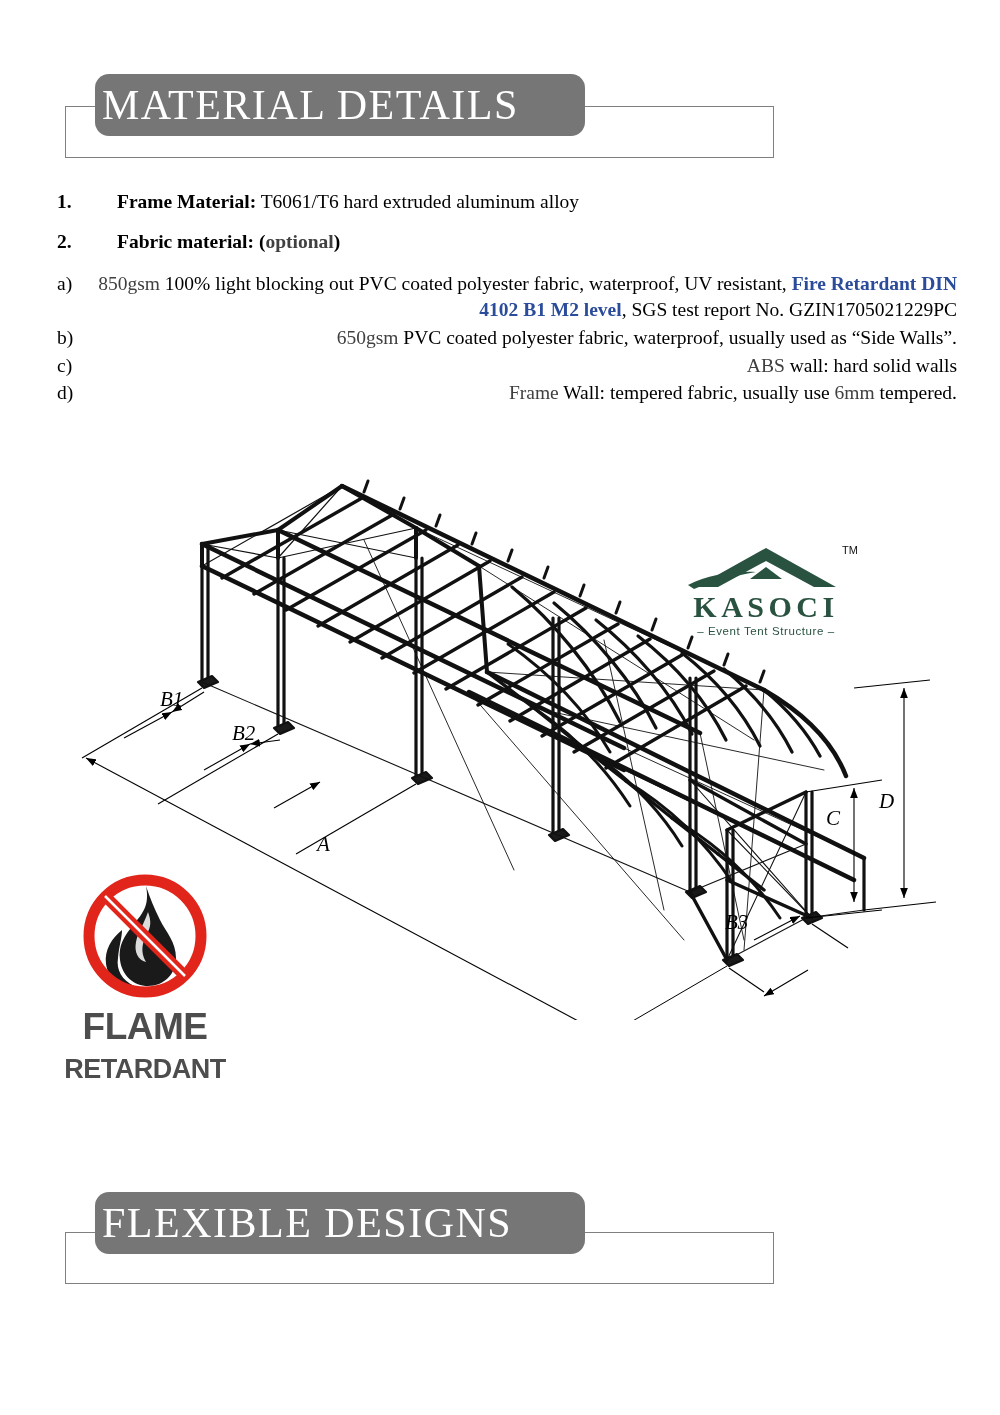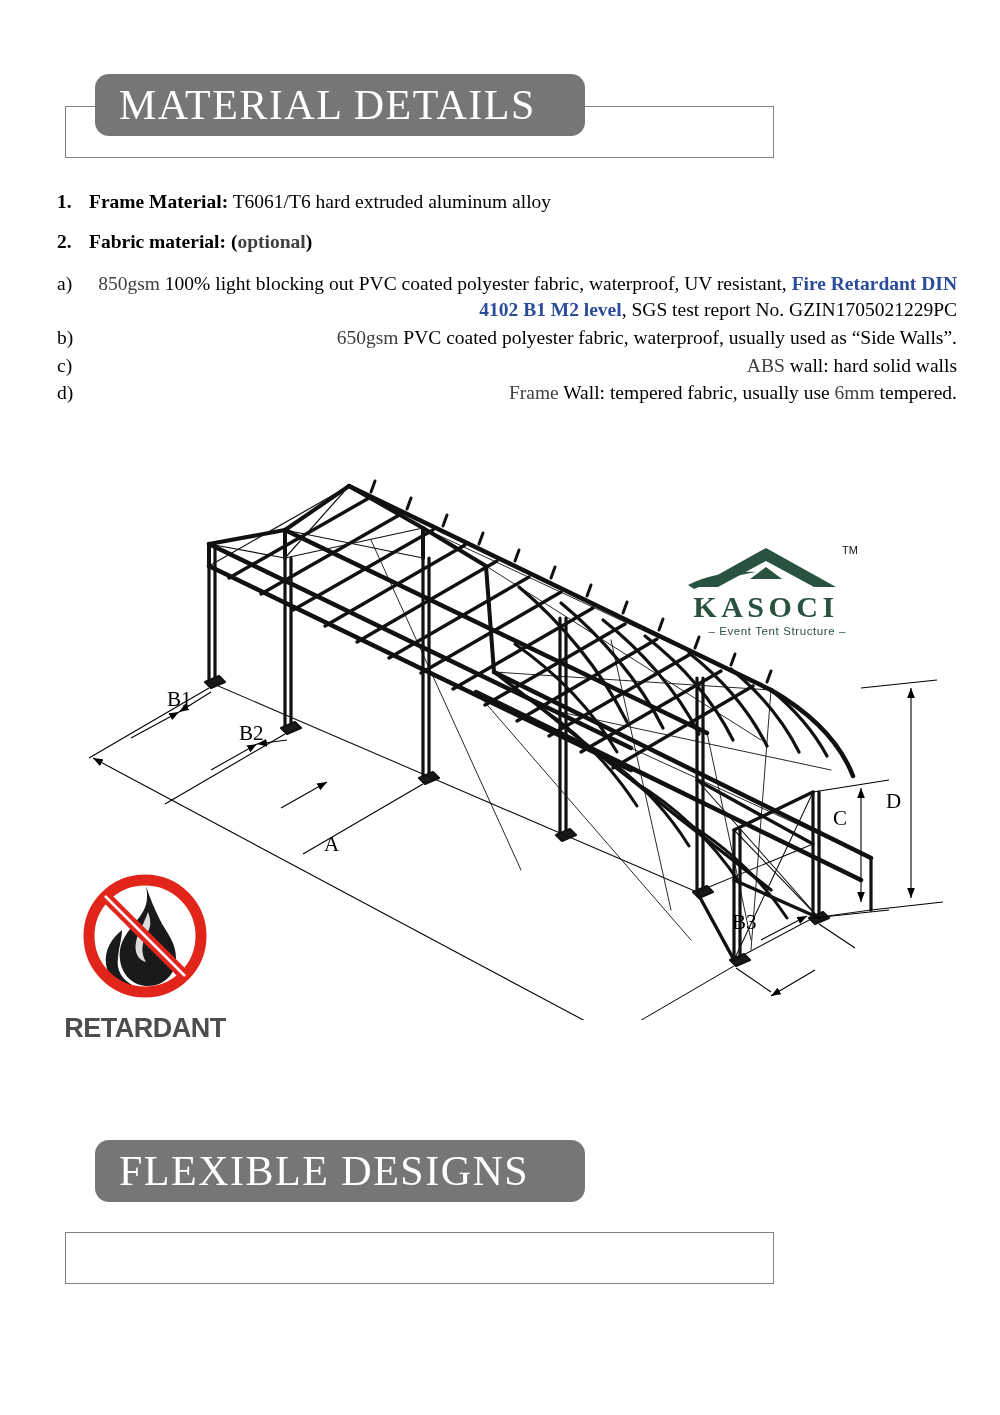--- a/index.html
+++ b/index.html
@@ -23,53 +23,53 @@
     border: 1px solid #808080;
     background: transparent;
   }
   .banner-pill {
     position: absolute;
     background: #767676;
     border-radius: 14px;
     display: flex;
     align-items: center;
     box-sizing: border-box;
-    padding-left: 24px;
+    padding-left: 7px;
   }
   .banner-pill .banner-text {
     color: #ffffff;
     font-family: "Liberation Serif", "DejaVu Serif", serif;
     font-size: 42px;
     letter-spacing: 1.5px;
     line-height: 1;
     white-space: nowrap;
   }
 
   #header-banner .banner-frame { left: 65px; top: 106px; width: 707px; height: 50px; }
   #header-banner .banner-pill  { left: 95px; top: 74px;  width: 490px; height: 62px; }
 
   #footer-banner .banner-frame { left: 65px; top: 1232px; width: 707px; height: 50px; }
-  #footer-banner .banner-pill  { left: 95px; top: 1140px; width: 490px; height: 62px; }
+  #footer-banner .banner-pill  { left: 95px; top: 1192px; width: 490px; height: 62px; }
 
   
   .content { position: absolute; left: 57px; top: 190px; width: 900px; }
 
   .num-list { list-style: none; margin: 0; padding: 0; }
   .num-item {
     display: flex;
     font-size: 19.5px;
     line-height: 1.25;
     margin-bottom: 16px;
   }
   .num-item .marker {
     width: 32px;
     flex: 0 0 32px;
     font-weight: bold;
   }
-  .num-item .body { flex: 1; }
+  .num-item .body { flex: 1; margin-left: 28px; }
   .num-item .lead { font-weight: bold; }
 
   .alpha-list { list-style: none; margin: 0; padding: 0; }
   .alpha-item {
     display: flex;
     font-size: 19.5px;
     line-height: 1.33;
     margin-bottom: 2px;
   }
   .alpha-item .marker {
@@ -77,24 +77,25 @@
     flex: 0 0 28px;
   }
   .alpha-item .body { flex: 1; text-align: right; }
 
   .red  { color: #404040; }
   .blue { color: #2B4B9B; font-weight: bold; }
 
   
   #tent-drawing {
     position: absolute;
-    left: 71px;
+    left: 64px;
     top: 440px;
     width: 900px;
     height: 580px;
+    font-style: italic;
   }
   #tent-drawing svg { display: block; width: 900px; height: 580px; }
 
   
   #flame-badge {
     position: absolute;
     left: 62px;
     top: 872px;
     width: 166px;
     height: 192px;
@@ -129,21 +130,21 @@
     letter-spacing: 4.5px;
     text-align: center;
     line-height: 1;
     margin-top: 1px;
   }
   #kasoci-logo .tagline {
     font-family: "Liberation Sans", "DejaVu Sans", sans-serif;
     font-size: 11.5px;
     color: #2A5240;
     letter-spacing: 0.6px;
-    text-align: right;
+    text-align: center;
     line-height: 1;
     margin-top: 4px;
   }
   #kasoci-logo .tm {
     position: absolute;
     right: -12px;
     top: -1px;
     font-family: "Liberation Sans", "DejaVu Sans", sans-serif;
     font-size: 11px;
     color: #111111;
@@ -429,20 +430,21 @@
 
     <g fill="#ffffff">
       <path d="M86,40 C82,52 76,60 74,70 C72,80 76,88 84,90 C78,80 80,70 86,60 C90,52 88,46 86,40 Z" opacity="0.85"></path>
     </g>
 
     <circle cx="83" cy="64" r="56" fill="none" stroke="#E1251B" stroke-width="11"></circle>
 
     <line x1="43" y1="24" x2="123" y2="104" stroke="#E1251B" stroke-width="11" stroke-linecap="butt"></line>
     <line x1="43" y1="24" x2="123" y2="104" stroke="#ffffff" stroke-width="2.5"></line>
   </svg>
+  <div class="badge-line1">FLAME</div>
   <div class="badge-line2">RETARDANT</div>
 </div>
 
 <div id="kasoci-logo">
   <span class="tm">TM</span>
   <svg class="mark" viewBox="0 0 160 46" xmlns="http://www.w3.org/2000/svg">
     <g fill="#2A5240">
 
       <path d="M80,3 L150,42 L128,42 L80,16 L32,42 L10,42 Z"></path>
 

